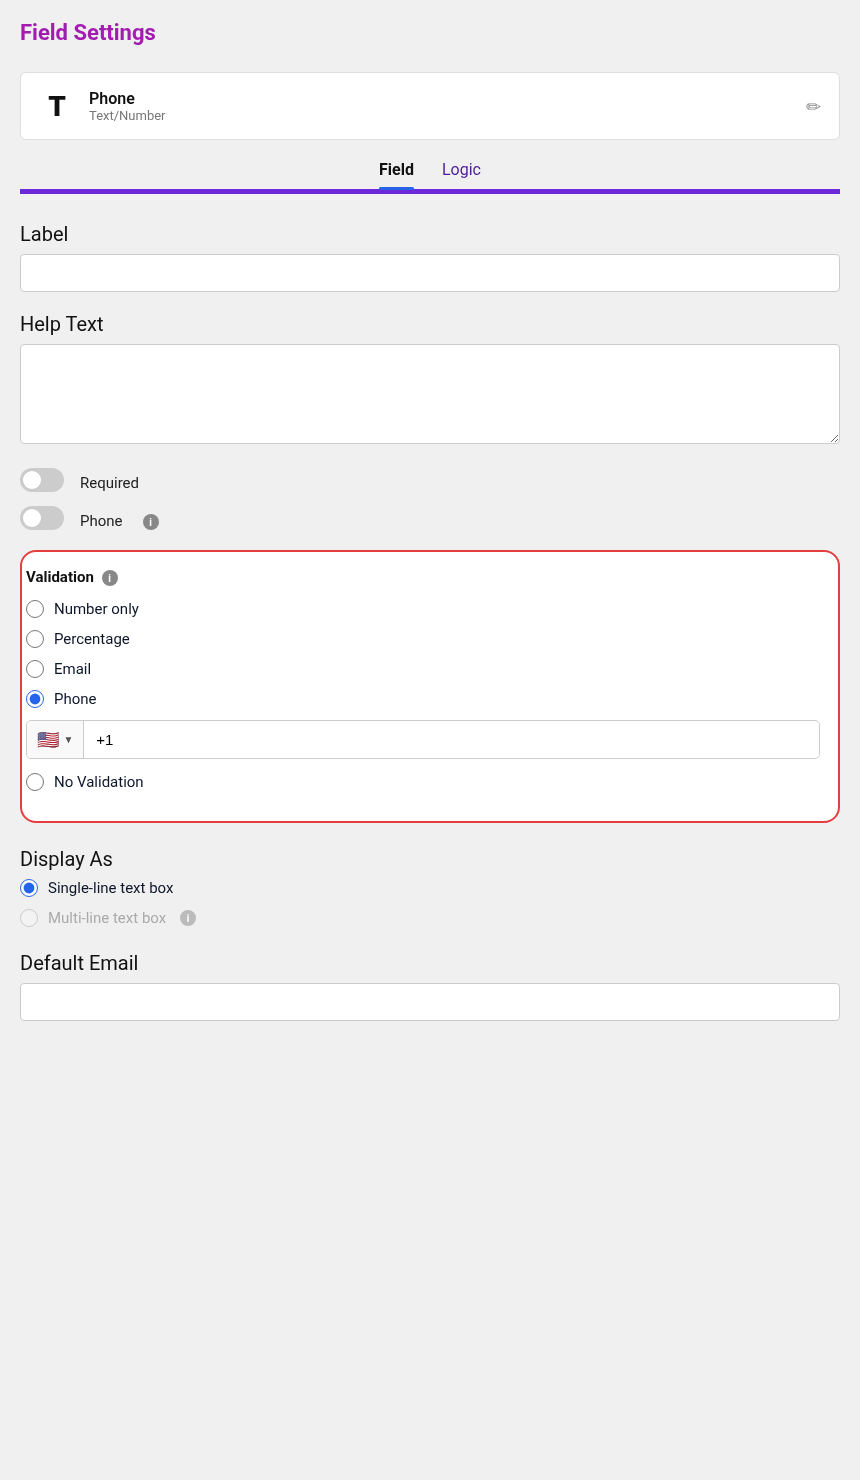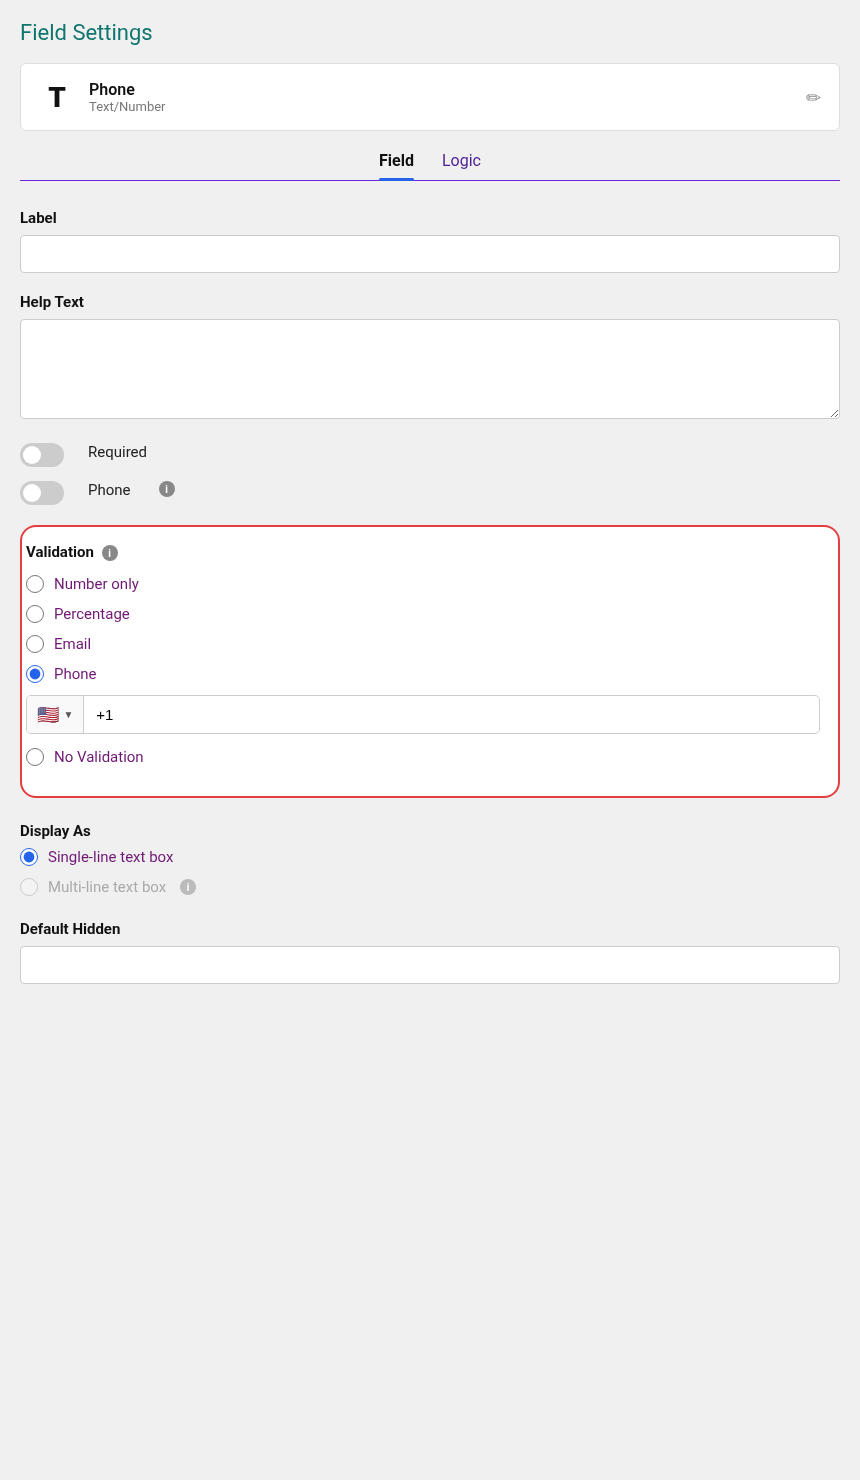--- a/index.html
+++ b/index.html
@@ -5,23 +5,23 @@
     * { box-sizing: border-box; margin: 0; padding: 0; }
     body {
       font-family: -apple-system, BlinkMacSystemFont, 'Segoe UI', Roboto, sans-serif;
       background: #f0f0f0;
       width: 860px;
       min-height: 1480px;
       padding: 20px 20px 40px 20px;
     }
     .page-title {
       font-size: 22px;
-      font-weight: 400;
-      color: #0f766e;
-      margin-bottom: 18px;
+      font-weight: 700;
+      color: #a21caf;
+      margin-bottom: 27px;
     }
     .field-card {
       background: #fff;
       border: 1px solid #ddd;
       border-radius: 6px;
       padding: 16px 18px;
       display: flex;
       align-items: center;
       justify-content: space-between;
       margin-bottom: 20px;
@@ -49,21 +49,21 @@
     }
     .edit-icon {
       color: #888;
       font-size: 18px;
       cursor: pointer;
     }
     .tabs {
       display: flex;
       justify-content: center;
       gap: 28px;
-      border-bottom: 1px solid #6d28d9;
+      border-bottom: 5px solid #6d28d9;
       margin-bottom: 28px;
     }
     .tab {
       padding-bottom: 10px;
       font-size: 16px;
       cursor: pointer;
       color: #4c1d95;
       position: relative;
     }
     .tab.active {
@@ -74,22 +74,22 @@
       content: '';
       position: absolute;
       bottom: -1px;
       left: 0;
       right: 0;
       height: 3px;
       background: #2563eb;
       border-radius: 2px;
     }
     .section-label {
-      font-size: 15px;
-      font-weight: 700;
+      font-size: 20px;
+      font-weight: 400;
       color: #111;
       margin-bottom: 8px;
     }
     .text-input {
       width: 100%;
       border: 1px solid #ccc;
       border-radius: 4px;
       padding: 10px 12px;
       font-size: 14px;
       background: #fff;
@@ -103,22 +103,22 @@
       padding: 10px 12px;
       font-size: 14px;
       background: #fff;
       outline: none;
       resize: vertical;
       height: 100px;
       margin-bottom: 20px;
     }
     .toggle-row {
       display: flex;
-      align-items: flex-start;
-      gap: 24px;
+      align-items: flex-end;
+      gap: 16px;
       margin-bottom: 14px;
     }
     .toggle {
       width: 44px;
       height: 24px;
       background: #ccc;
       border-radius: 12px;
       position: relative;
       cursor: pointer;
       flex-shrink: 0;
@@ -167,21 +167,21 @@
       margin-bottom: 14px;
     }
     .radio-row {
       display: flex;
       align-items: center;
       gap: 10px;
       margin-bottom: 12px;
     }
     .radio-row label {
       font-size: 15px;
-      color: #701a75;
+      color: #0f172a;
       cursor: pointer;
     }
     input[type="radio"] {
       width: 18px;
       height: 18px;
       accent-color: #2563eb;
       cursor: pointer;
     }
     .phone-input-row {
       display: flex;
@@ -323,15 +323,15 @@
   </div>
 
   <div class="radio-row disabled">
     <input type="radio" name="display_as" id="multi_line" disabled="" style="">
     <label for="multi_line" style="color:#aaa;">Multi-line text box</label>
     <span class="info-icon" style="background:#bbb;">i</span>
   </div>
 </div>
 
 <div class="default-value-section">
-  <div class="section-label">Default Hidden</div>
+  <div class="section-label">Default Email</div>
   <input type="text" class="text-input" style="">
 </div>
 
 </body></html>

